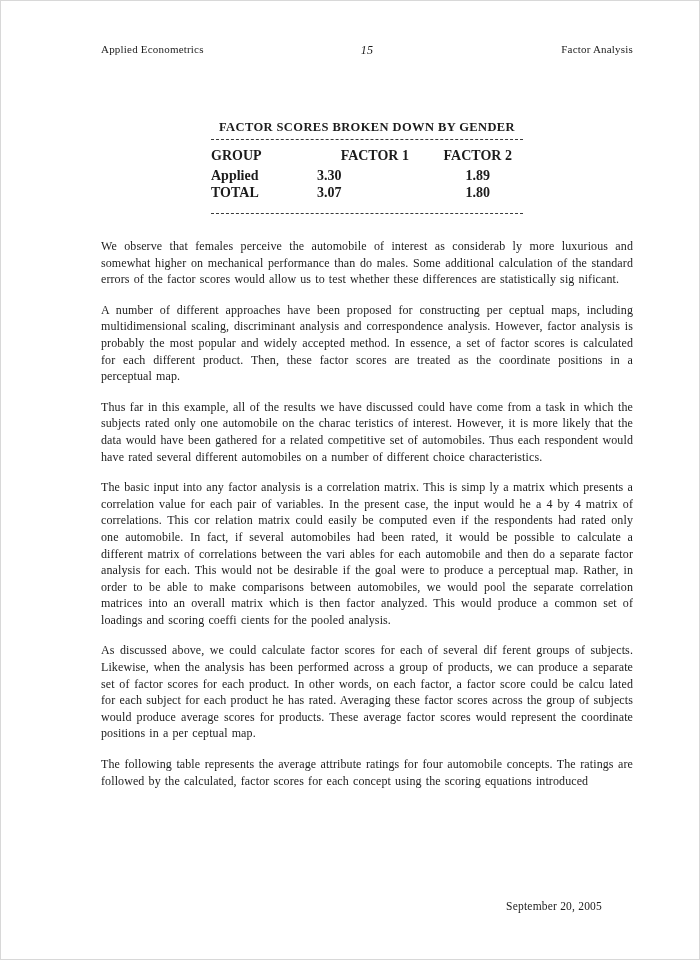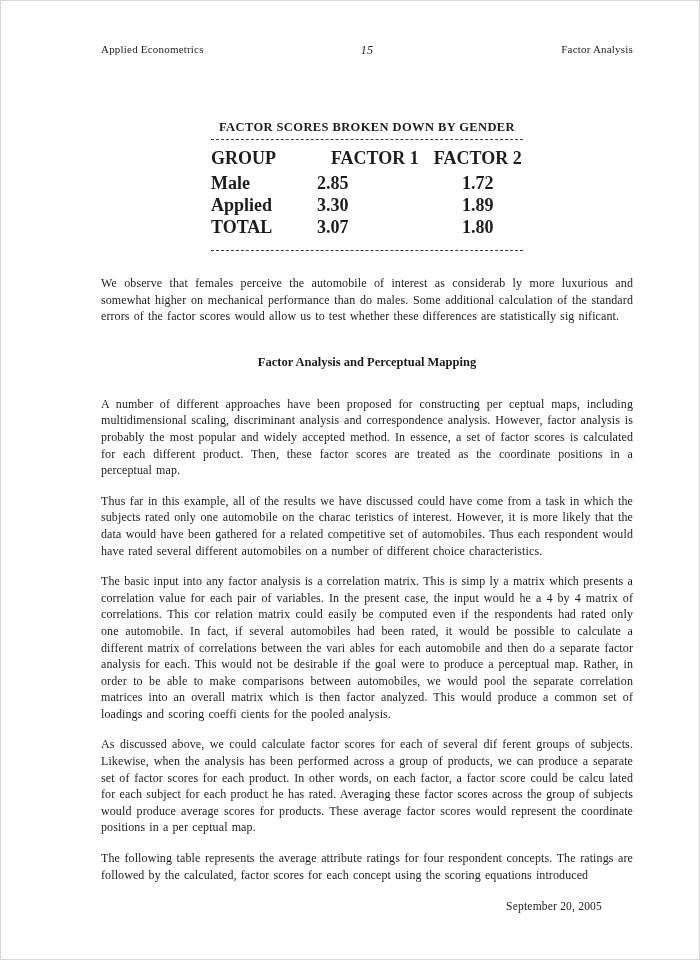--- a/index.html
+++ b/index.html
@@ -45,21 +45,21 @@
   }
   .divider {
     border-top: 1.5px dashed #3a3a3a;
     height: 0;
     margin: 2px 0;
   }
   .divider-bottom { margin-top: 12px; }
   table.factor-table {
     width: 100%;
     border-collapse: collapse;
-    font-size: 18px;
+    font-size: 14px;
   }
   .factor-table th, .factor-table td {
     padding: 0.5px 0;
     font-weight: bold;
   }
   .factor-table th { padding-top: 6px; padding-bottom: 3px; }
   .col-group { text-align: left;  width: 34%; }
   .col-f1    { width: 37%; }
   .col-f2    { text-align: center; width: 29%; }
 
@@ -105,44 +105,38 @@
     <table class="factor-table">
       <thead>
         <tr>
           <th class="col-group">GROUP</th>
           <th class="col-f1">FACTOR 1</th>
           <th class="col-f2">FACTOR 2</th>
         </tr>
       </thead>
       <tbody>
         <tr>
-          <td class="col-group">Male</td>
-          <td class="col-f1">2.85</td>
-          <td class="col-f2">1.72</td>
-        </tr>
-        <tr>
           <td class="col-group">Applied</td>
           <td class="col-f1">3.30</td>
           <td class="col-f2">1.89</td>
         </tr>
         <tr>
           <td class="col-group">TOTAL</td>
           <td class="col-f1">3.07</td>
           <td class="col-f2">1.80</td>
         </tr>
       </tbody>
     </table>
     <div class="divider divider-bottom"></div>
   </div>
 
   <p class="body-text intro">We observe that females perceive the automobile of interest as considerab ly more luxurious and somewhat higher on mechanical performance than do males. Some additional calculation of the standard errors of the factor scores would allow us to test whether these differences are statistically sig nificant.</p>
 
-  <h3 class="section-heading">Factor Analysis and Perceptual Mapping</h3>
 
   <p class="body-text">A number of different approaches have been proposed for constructing per ceptual maps, including multidimensional scaling, discriminant analysis and correspondence analysis. However, factor analysis is probably the most popular and widely accepted method. In essence, a set of factor scores is calculated for each different product. Then, these factor scores are treated as the coordinate positions in a perceptual map.</p>
   <p class="body-text">Thus far in this example, all of the results we have discussed could have come from a task in which the subjects rated only one automobile on the charac teristics of interest. However, it is more likely that the data would have been gathered for a related competitive set of automobiles. Thus each respondent would have rated several different automobiles on a number of different choice characteristics.</p>
   <p class="body-text">The basic input into any factor analysis is a correlation matrix. This is simp ly a matrix which presents a correlation value for each pair of variables. In the present case, the input would he a 4 by 4 matrix of correlations. This cor relation matrix could easily be computed even if the respondents had rated only one automobile. In fact, if several automobiles had been rated, it would be possible to calculate a different matrix of correlations between the vari ables for each automobile and then do a separate factor analysis for each. This would not be desirable if the goal were to produce a perceptual map. Rather, in order to be able to make comparisons between automobiles, we would pool the separate correlation matrices into an overall matrix which is then factor analyzed. This would produce a common set of loadings and scoring coeffi cients for the pooled analysis.</p>
   <p class="body-text">As discussed above, we could calculate factor scores for each of several dif ferent groups of subjects. Likewise, when the analysis has been performed across a group of products, we can produce a separate set of factor scores for each product. In other words, on each factor, a factor score could be calcu lated for each subject for each product he has rated. Averaging these factor scores across the group of subjects would produce average scores for products. These average factor scores would represent the coordinate positions in a per ceptual map.</p>
-  <p class="body-text">The following table represents the average attribute ratings for four respondent concepts. The ratings are followed by the calculated, factor scores for each concept using the scoring equations introduced</p>
+  <p class="body-text">The following table represents the average attribute ratings for four automobile concepts. The ratings are followed by the calculated, factor scores for each concept using the scoring equations introduced</p>
 
   <div class="footer">September 20, 2005</div>
 
 </div>
 
 </body></html>

